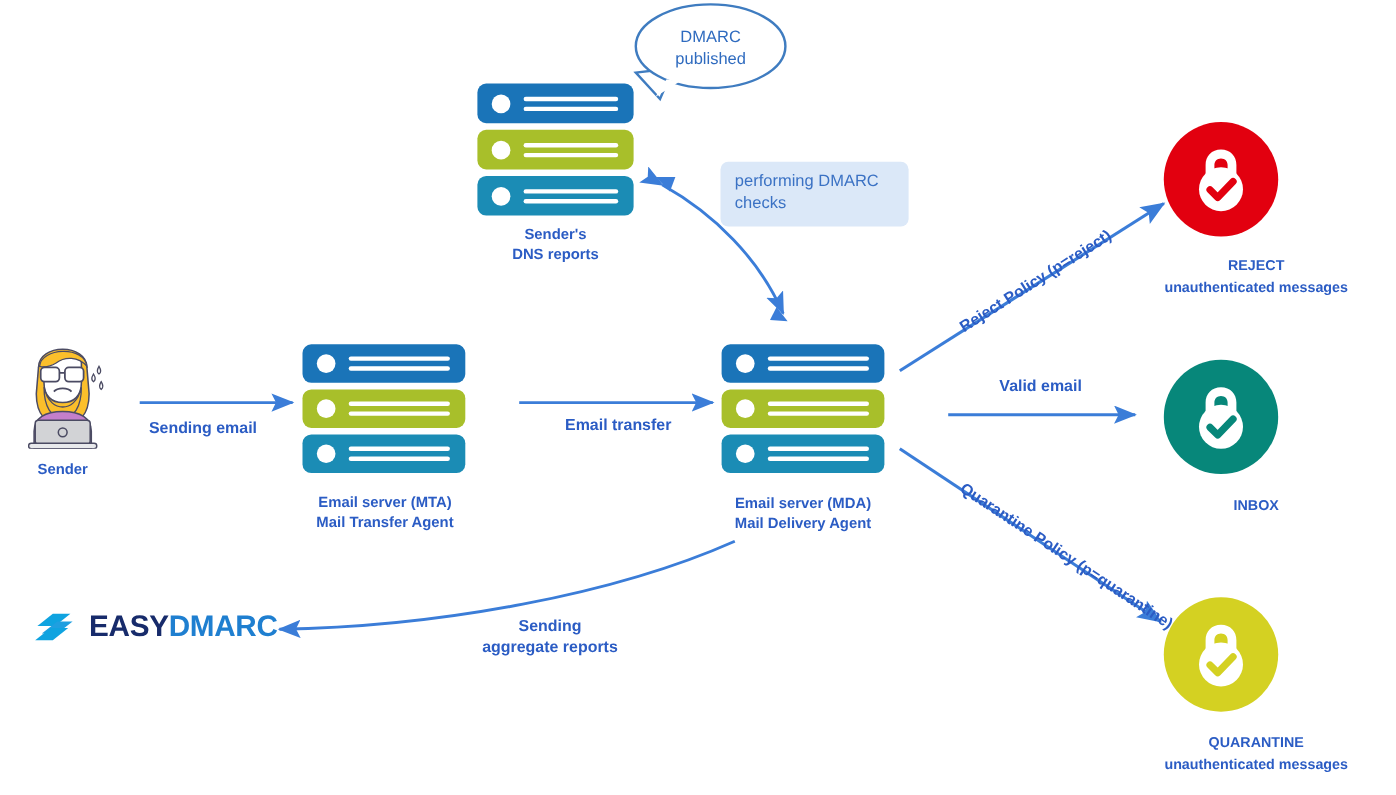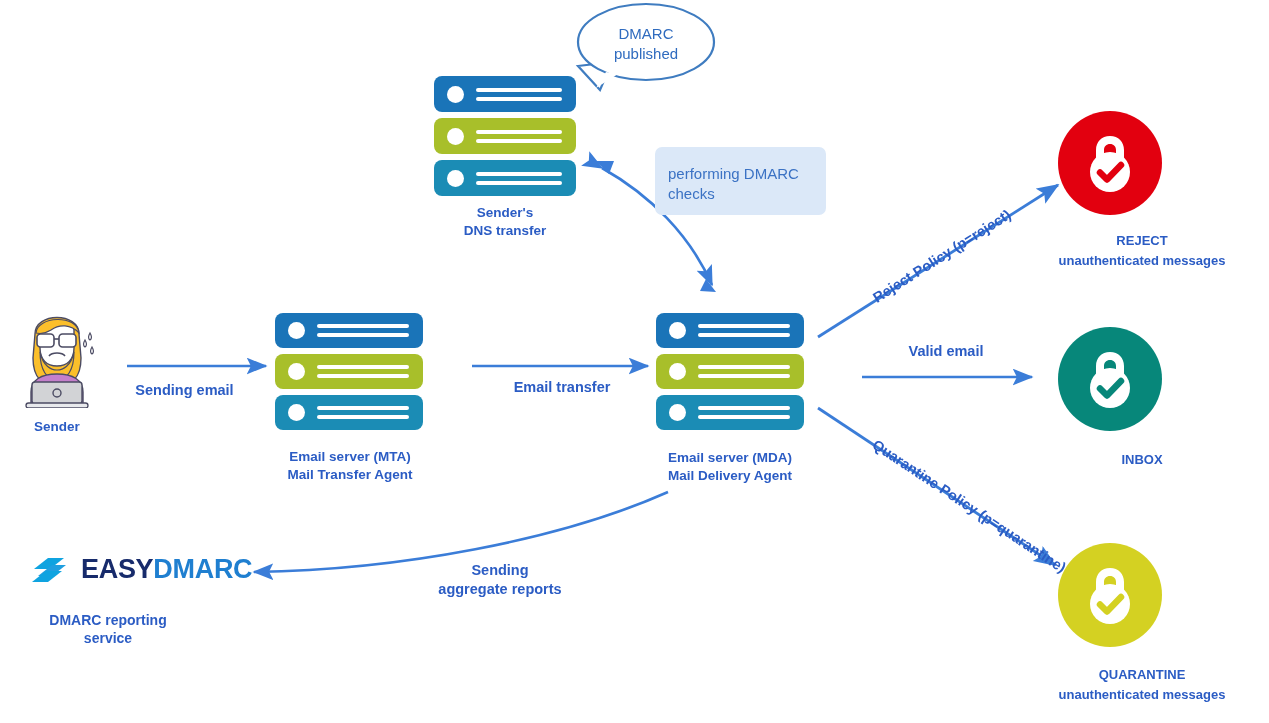--- a/index.html
+++ b/index.html
@@ -6,21 +6,21 @@
   body{width:1269px;height:723px;position:relative;overflow:hidden;
        font-family:"Liberation Sans","DejaVu Sans",sans-serif;}
   #stage{position:absolute;inset:0;width:1269px;height:723px;}
   .abs{position:absolute;}
   svg.layer{position:absolute;left:0;top:0;width:1269px;height:723px;overflow:visible;}
   .node-cap{font-size:13.5px;color:#2b5cc4;font-weight:bold;text-align:center;line-height:1.3;}
   .arrow-lbl{font-size:14.5px;color:#2b5cc4;font-weight:bold;text-align:center;line-height:1.3;}
   .badge-cap{font-size:13px;color:#2b5cc4;font-weight:bold;text-align:center;line-height:1.35;}
   .bubble-txt{position:absolute;font-size:15px;color:#2f6bbf;font-weight:normal;
               text-align:center;line-height:1.3;white-space:pre-line;}
-  .chk-box{position:absolute;background:#dbe8f8;border-radius:7px;padding:17px 13px 10px 13px;
+  .chk-box{position:absolute;background:#dbe8f8;border-radius:7px;padding:8px 13px 10px 13px;
            font-size:15px;color:#3b72c4;line-height:1.35;white-space:pre-line;}
   .rot{transform-origin:50% 50%;}
   .server-stack{position:absolute;}
   .bar{position:relative;border-radius:8px;margin-bottom:6px;display:flex;align-items:center;}
   .bar .dot{width:17px;height:17px;border-radius:50%;background:#fff;margin-left:13px;flex:0 0 auto;}
   .bar .lines{flex:1 1 auto;margin:0 14px 0 12px;}
   .bar .lines i{display:block;height:4px;background:#fff;border-radius:2px;margin:5px 0;}
   .circ-badge{position:absolute;border-radius:50%;display:flex;align-items:center;justify-content:center;}
   .logo-wrap{position:absolute;display:flex;align-items:center;}
   .logo-txt{font-size:27px;font-weight:bold;letter-spacing:-0.3px;}
@@ -128,21 +128,21 @@
     </div>
     <div class="bar" style="height:36px;background:#1b8cb5;">
       <span class="dot"></span>
       <span class="lines">
           <i></i>
           <i></i>
         </span>
     </div>
   </div>
   <div class="node-cap abs" style="left:420px;top:204px;width:170px;white-space:pre-line;">Sender's
-DNS transfer</div>
+DNS reports</div>
 
   <div class="server-stack" style="left:275px;top:313px;width:148px;">
     <div class="bar" style="height:35px;background:#1a74b8;">
       <span class="dot"></span>
       <span class="lines">
           <i></i>
           <i></i>
         </span>
     </div>
     <div class="bar" style="height:35px;background:#a8bf2a;">
@@ -224,16 +224,14 @@
   <div class="logo-wrap" style="left:28px;top:552px;align-items:center;">
     <svg width="44" height="34" viewBox="0 0 44 34" style="margin-right:9px;">
       <path d="M6,17 L20,6 L36,6 L22,17 Z" fill="#0fa3e0"></path>
       <path d="M10,24 L24,13 L38,13 L24,24 Z" fill="#1f9fe0"></path>
       <path d="M4,30 L18,19 L34,19 L20,30 Z" fill="#0fa3e0"></path>
       <path d="M2,12 L16,1 L30,1 L16,12 Z" fill="#1f9fe0" opacity="0.0"></path>
     </svg>
     <span class="logo-txt" style="color:#172b6b;">EASY</span>
     <span class="logo-txt" style="color:#1f7fd0;">DMARC</span>
   </div>
-  <div class="node-cap abs" style="left:8px;top:611px;width:200px;white-space:pre-line;font-size:14px;">DMARC reporting
-service</div>
 
 </div>
 
 </body></html>

